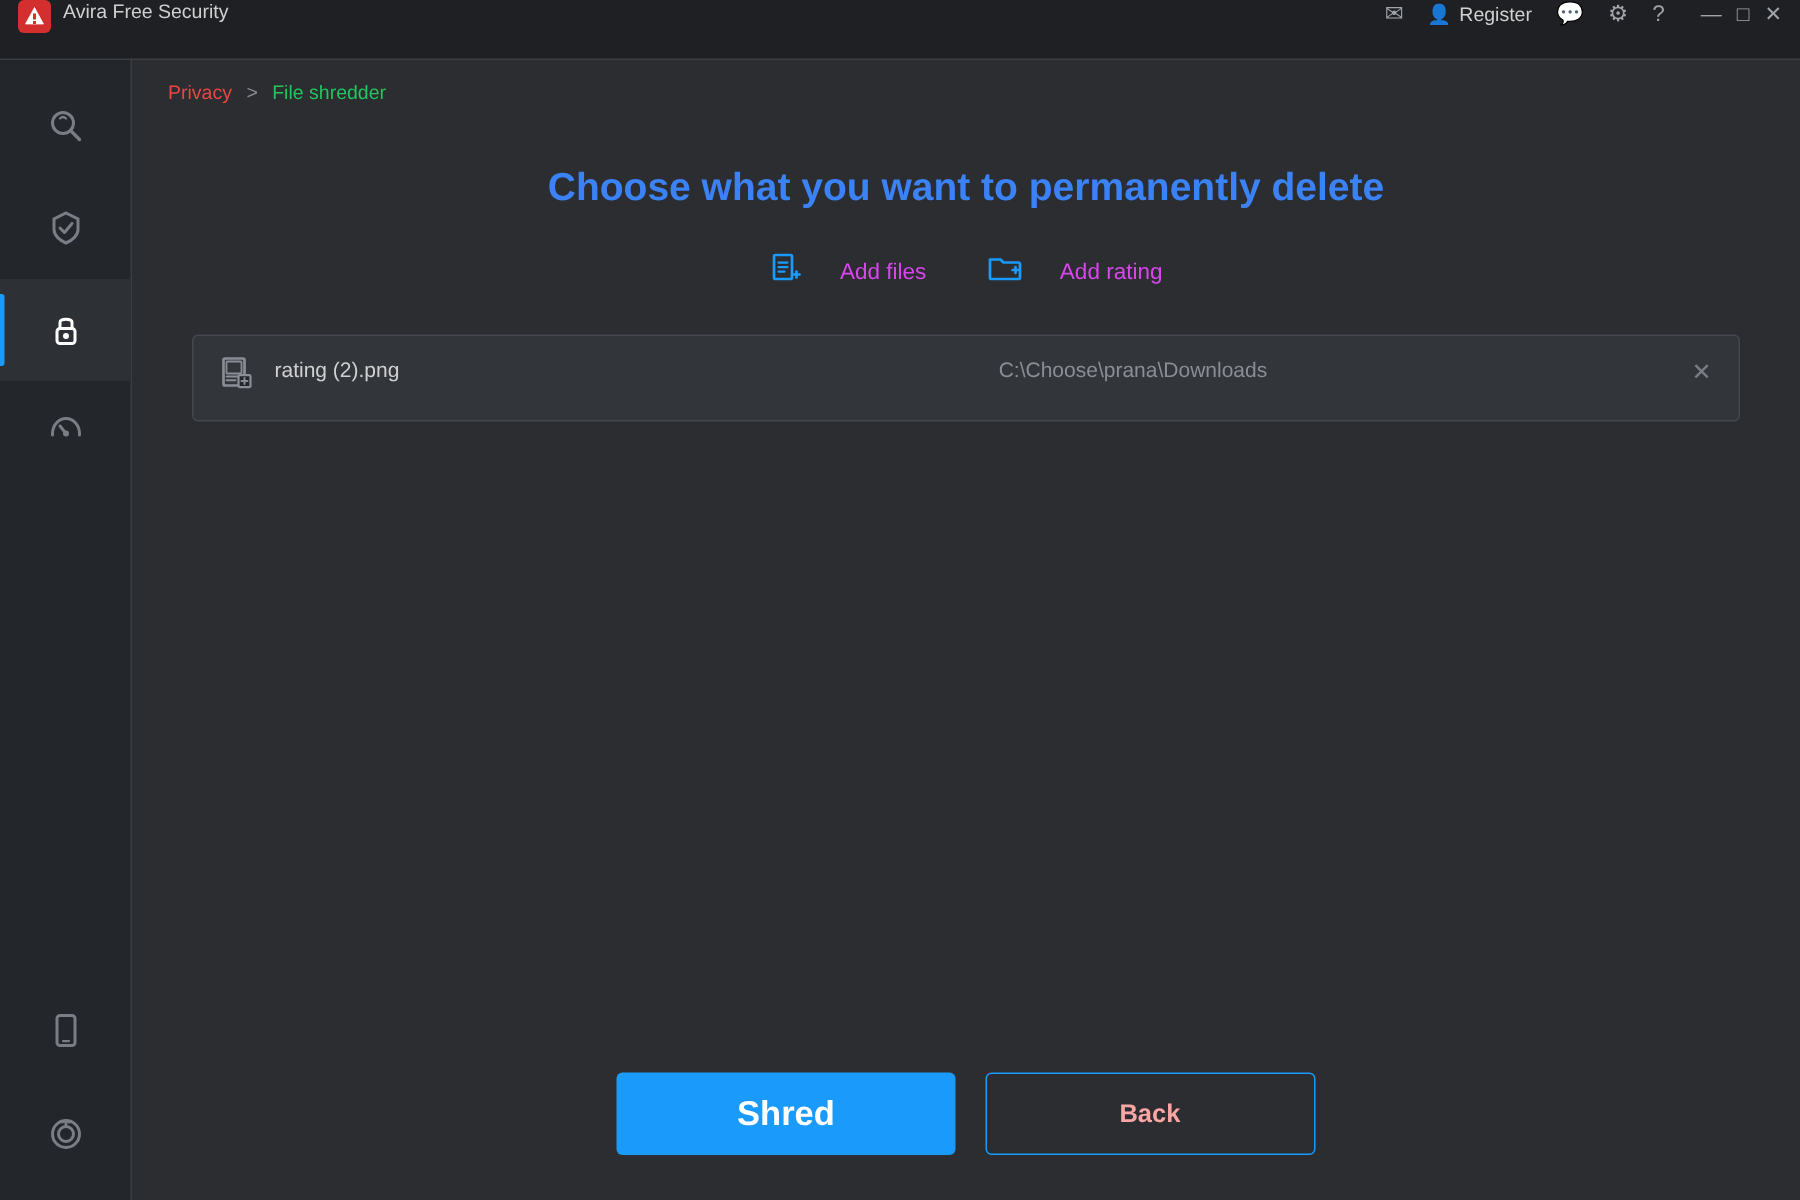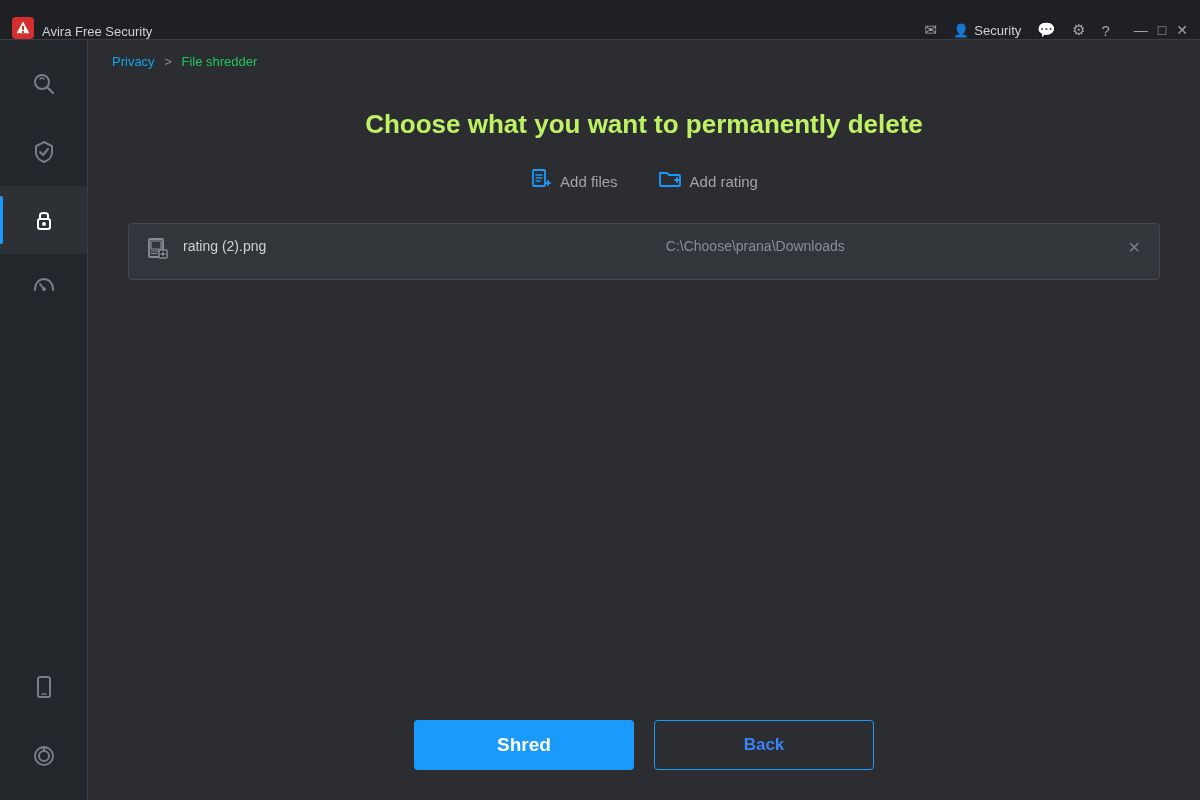--- a/index.html
+++ b/index.html
@@ -8,21 +8,21 @@
       height: 800px;
       background: #2b2d30;
       font-family: 'Segoe UI', Arial, sans-serif;
       color: #e0e0e0;
       overflow: hidden;
     }
 
     
     .title-bar {
       display: flex;
-      align-items: flex-end;
+      align-items: flex-start;
       background: #1e2023;
       height: 40px;
       padding: 0 12px;
       gap: 8px;
       border-bottom: 1px solid #3a3d42;
     }
     .title-bar-logo {
       width: 22px;
       height: 22px;
       background: #d32f2f;
@@ -130,52 +130,52 @@
 
     
     .breadcrumb {
       padding: 14px 24px 10px;
       font-size: 13px;
       color: #8a8d95;
     }
     .breadcrumb .sep { margin: 0 6px; }
     .breadcrumb .current { color: #22c55e; }
     .breadcrumb .parent {
-      color: #0ea5e9;
+      color: #ef4444;
       cursor: pointer;
     }
 
     
     .main-panel {
       flex: 1;
       display: flex;
       flex-direction: column;
       align-items: center;
       padding: 30px 40px 30px;
     }
 
     .page-title {
       font-size: 26px;
       font-weight: 700;
-      color: #bef264;
+      color: #3b82f6;
       margin-bottom: 28px;
       text-align: left;
     }
 
     
     .add-actions {
       display: flex;
       gap: 40px;
       margin-bottom: 28px;
     }
     .add-action-btn {
       display: flex;
       align-items: center;
-      gap: 8px;
-      color: #a3a3a3;
+      gap: 25px;
+      color: #d946ef;
       font-size: 15px;
       cursor: pointer;
       background: none;
       border: none;
     }
     .add-action-icon {
       font-size: 18px;
       color: #1a9bfc;
     }
 
@@ -225,28 +225,28 @@
       justify-content: center;
       gap: 20px;
       width: 100%;
     }
     .btn-shred {
       background: #1a9bfc;
       color: #fff;
       border: none;
       border-radius: 4px;
       padding: 14px 80px;
-      font-size: 19px;
+      font-size: 23px;
       font-weight: 600;
       cursor: pointer;
       min-width: 220px;
     }
     .btn-back {
       background: transparent;
-      color: #3b82f6;
+      color: #fca5a5;
       border: 1.5px solid #1a9bfc;
       border-radius: 4px;
       padding: 14px 80px;
       font-size: 17px;
       font-weight: 600;
       cursor: pointer;
       min-width: 220px;
     }
   </style>
 </head>
@@ -258,21 +258,21 @@
       <polygon points="8,2 14,13 2,13" fill="white" stroke="white" stroke-width="0.5"></polygon>
       <rect x="7" y="6" width="2" height="4" fill="#d32f2f"></rect>
       <rect x="7" y="11" width="2" height="2" fill="#d32f2f"></rect>
     </svg>
   </div>
   <span class="title-bar-title">Avira Free Security</span>
   <div class="title-bar-actions">
     <span class="title-bar-icon">✉</span>
     <div class="register-btn">
       <span>👤</span>
-      <span>Security</span>
+      <span>Register</span>
     </div>
     <span class="title-bar-icon">💬</span>
     <span class="title-bar-icon">⚙</span>
     <span class="title-bar-icon">?</span>
     <div class="window-controls">
       <span class="window-ctrl">—</span>
       <span class="window-ctrl">□</span>
       <span class="window-ctrl">✕</span>
     </div>
   </div>

